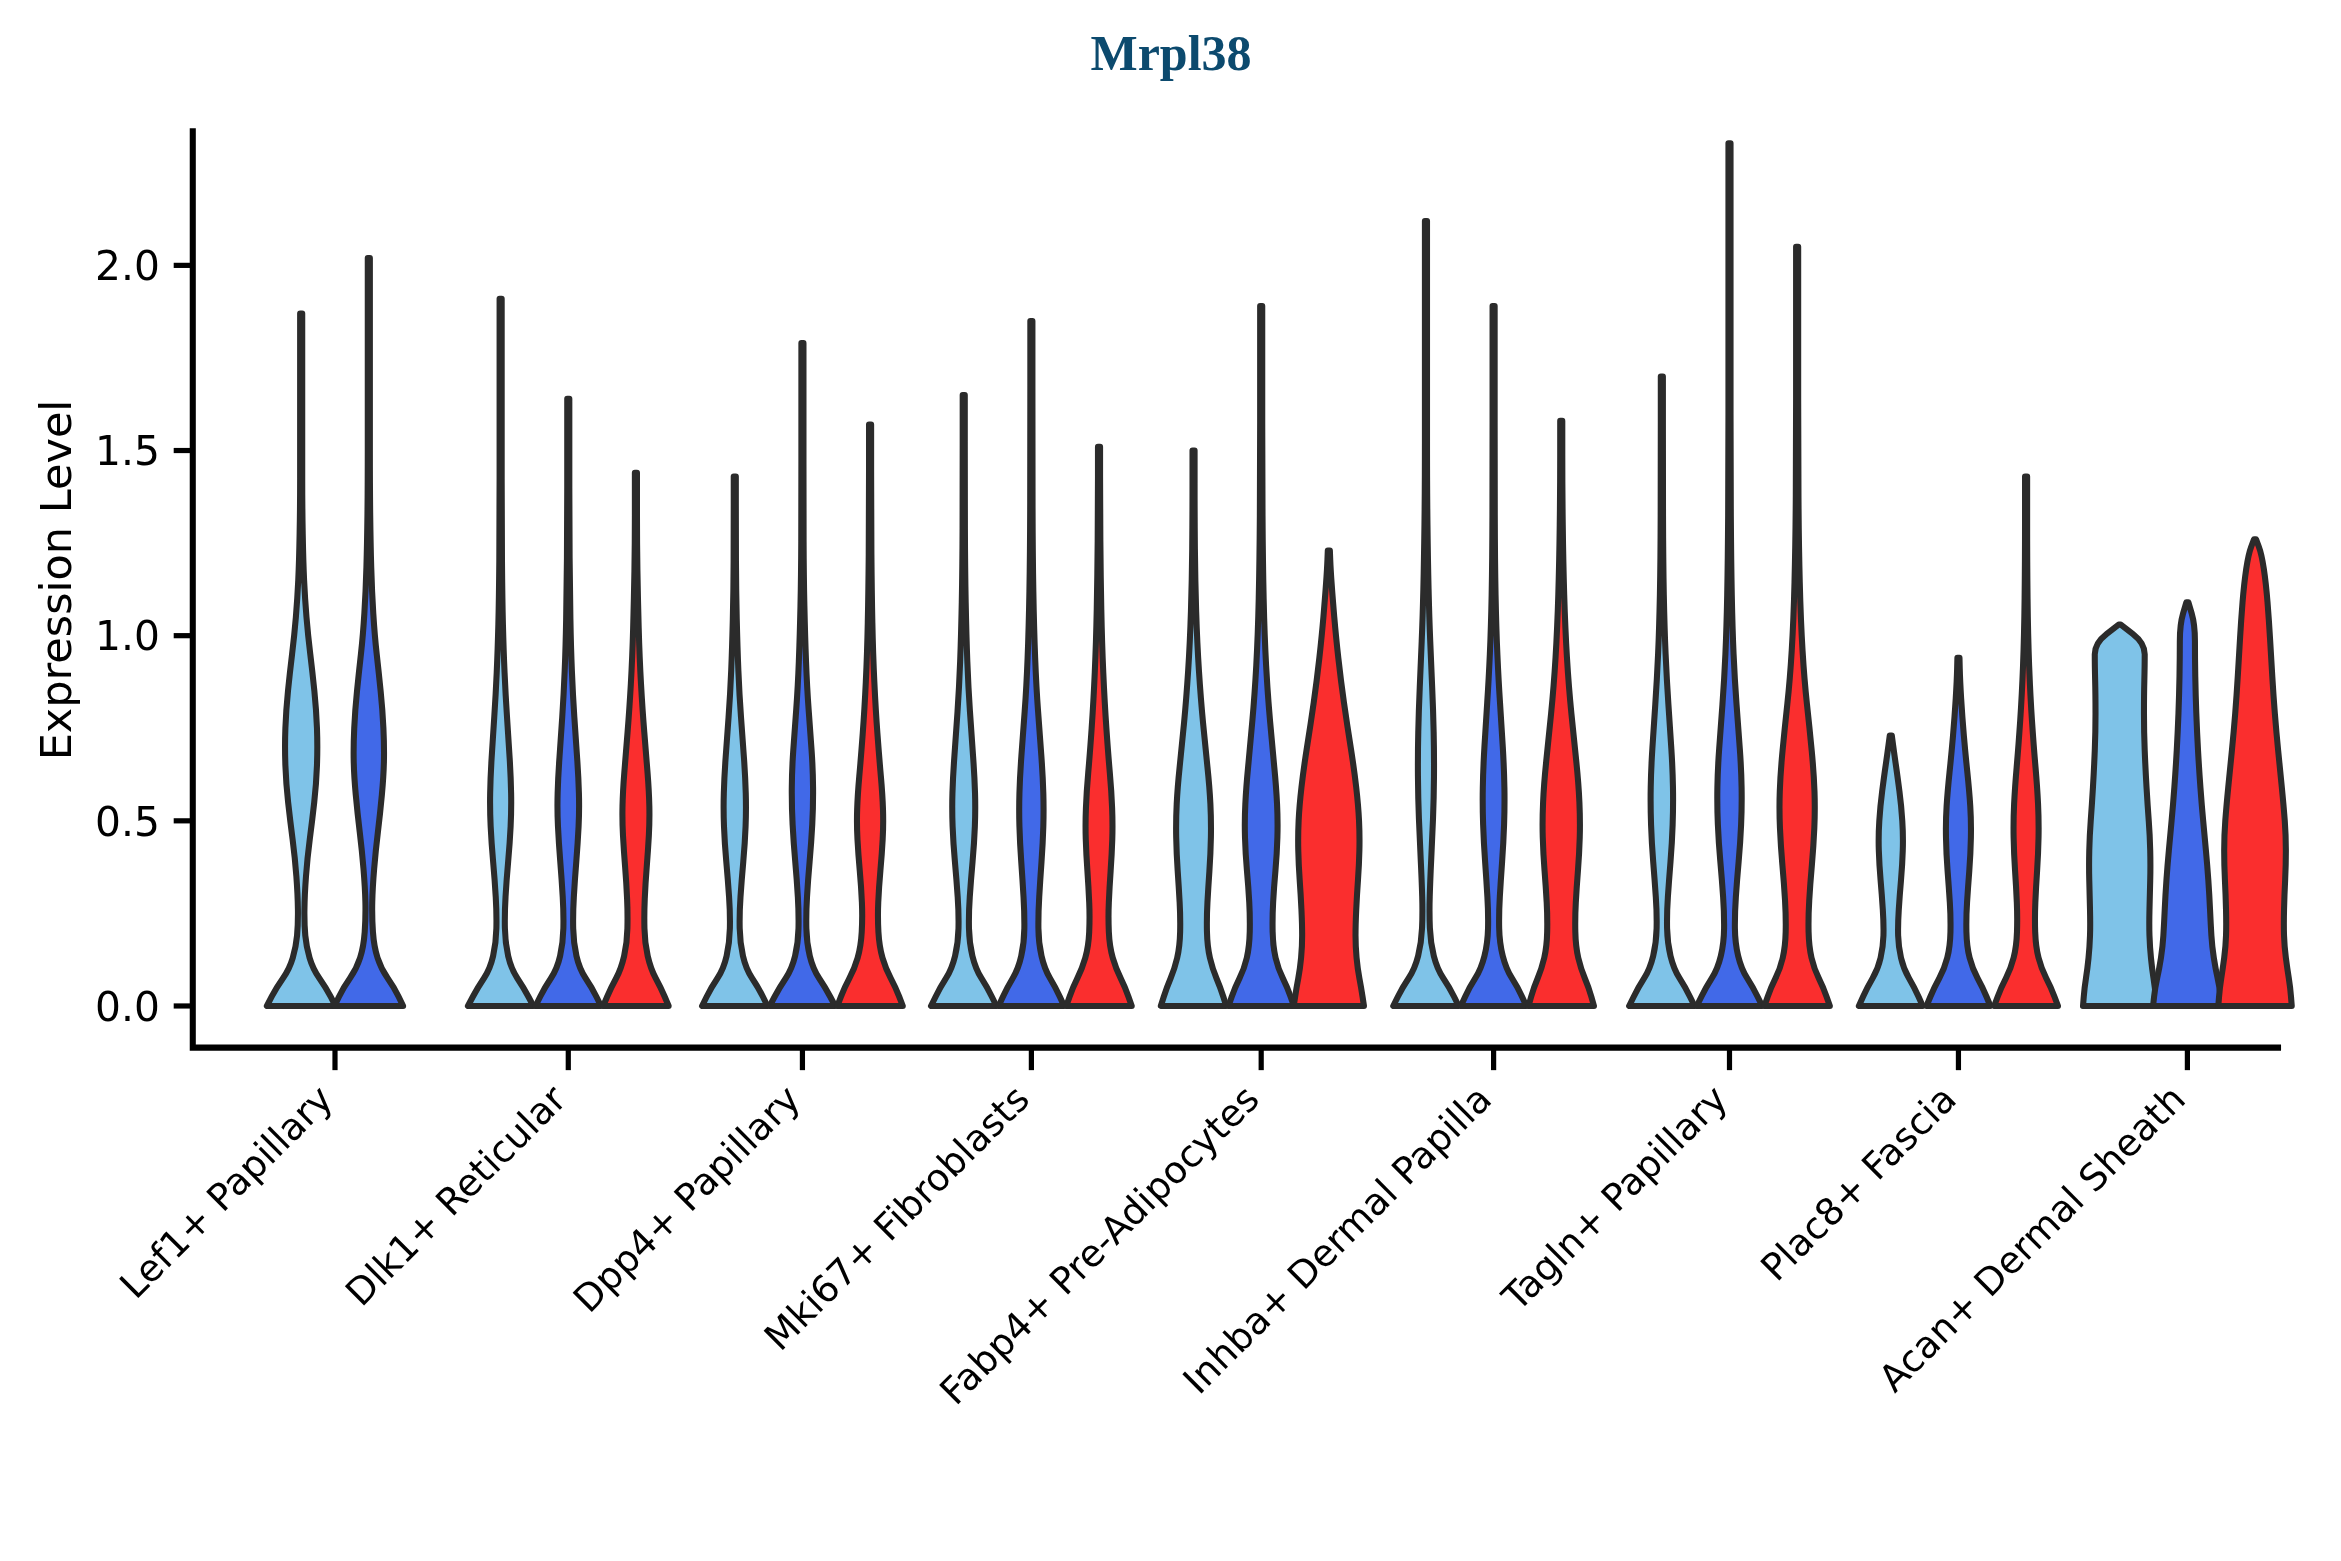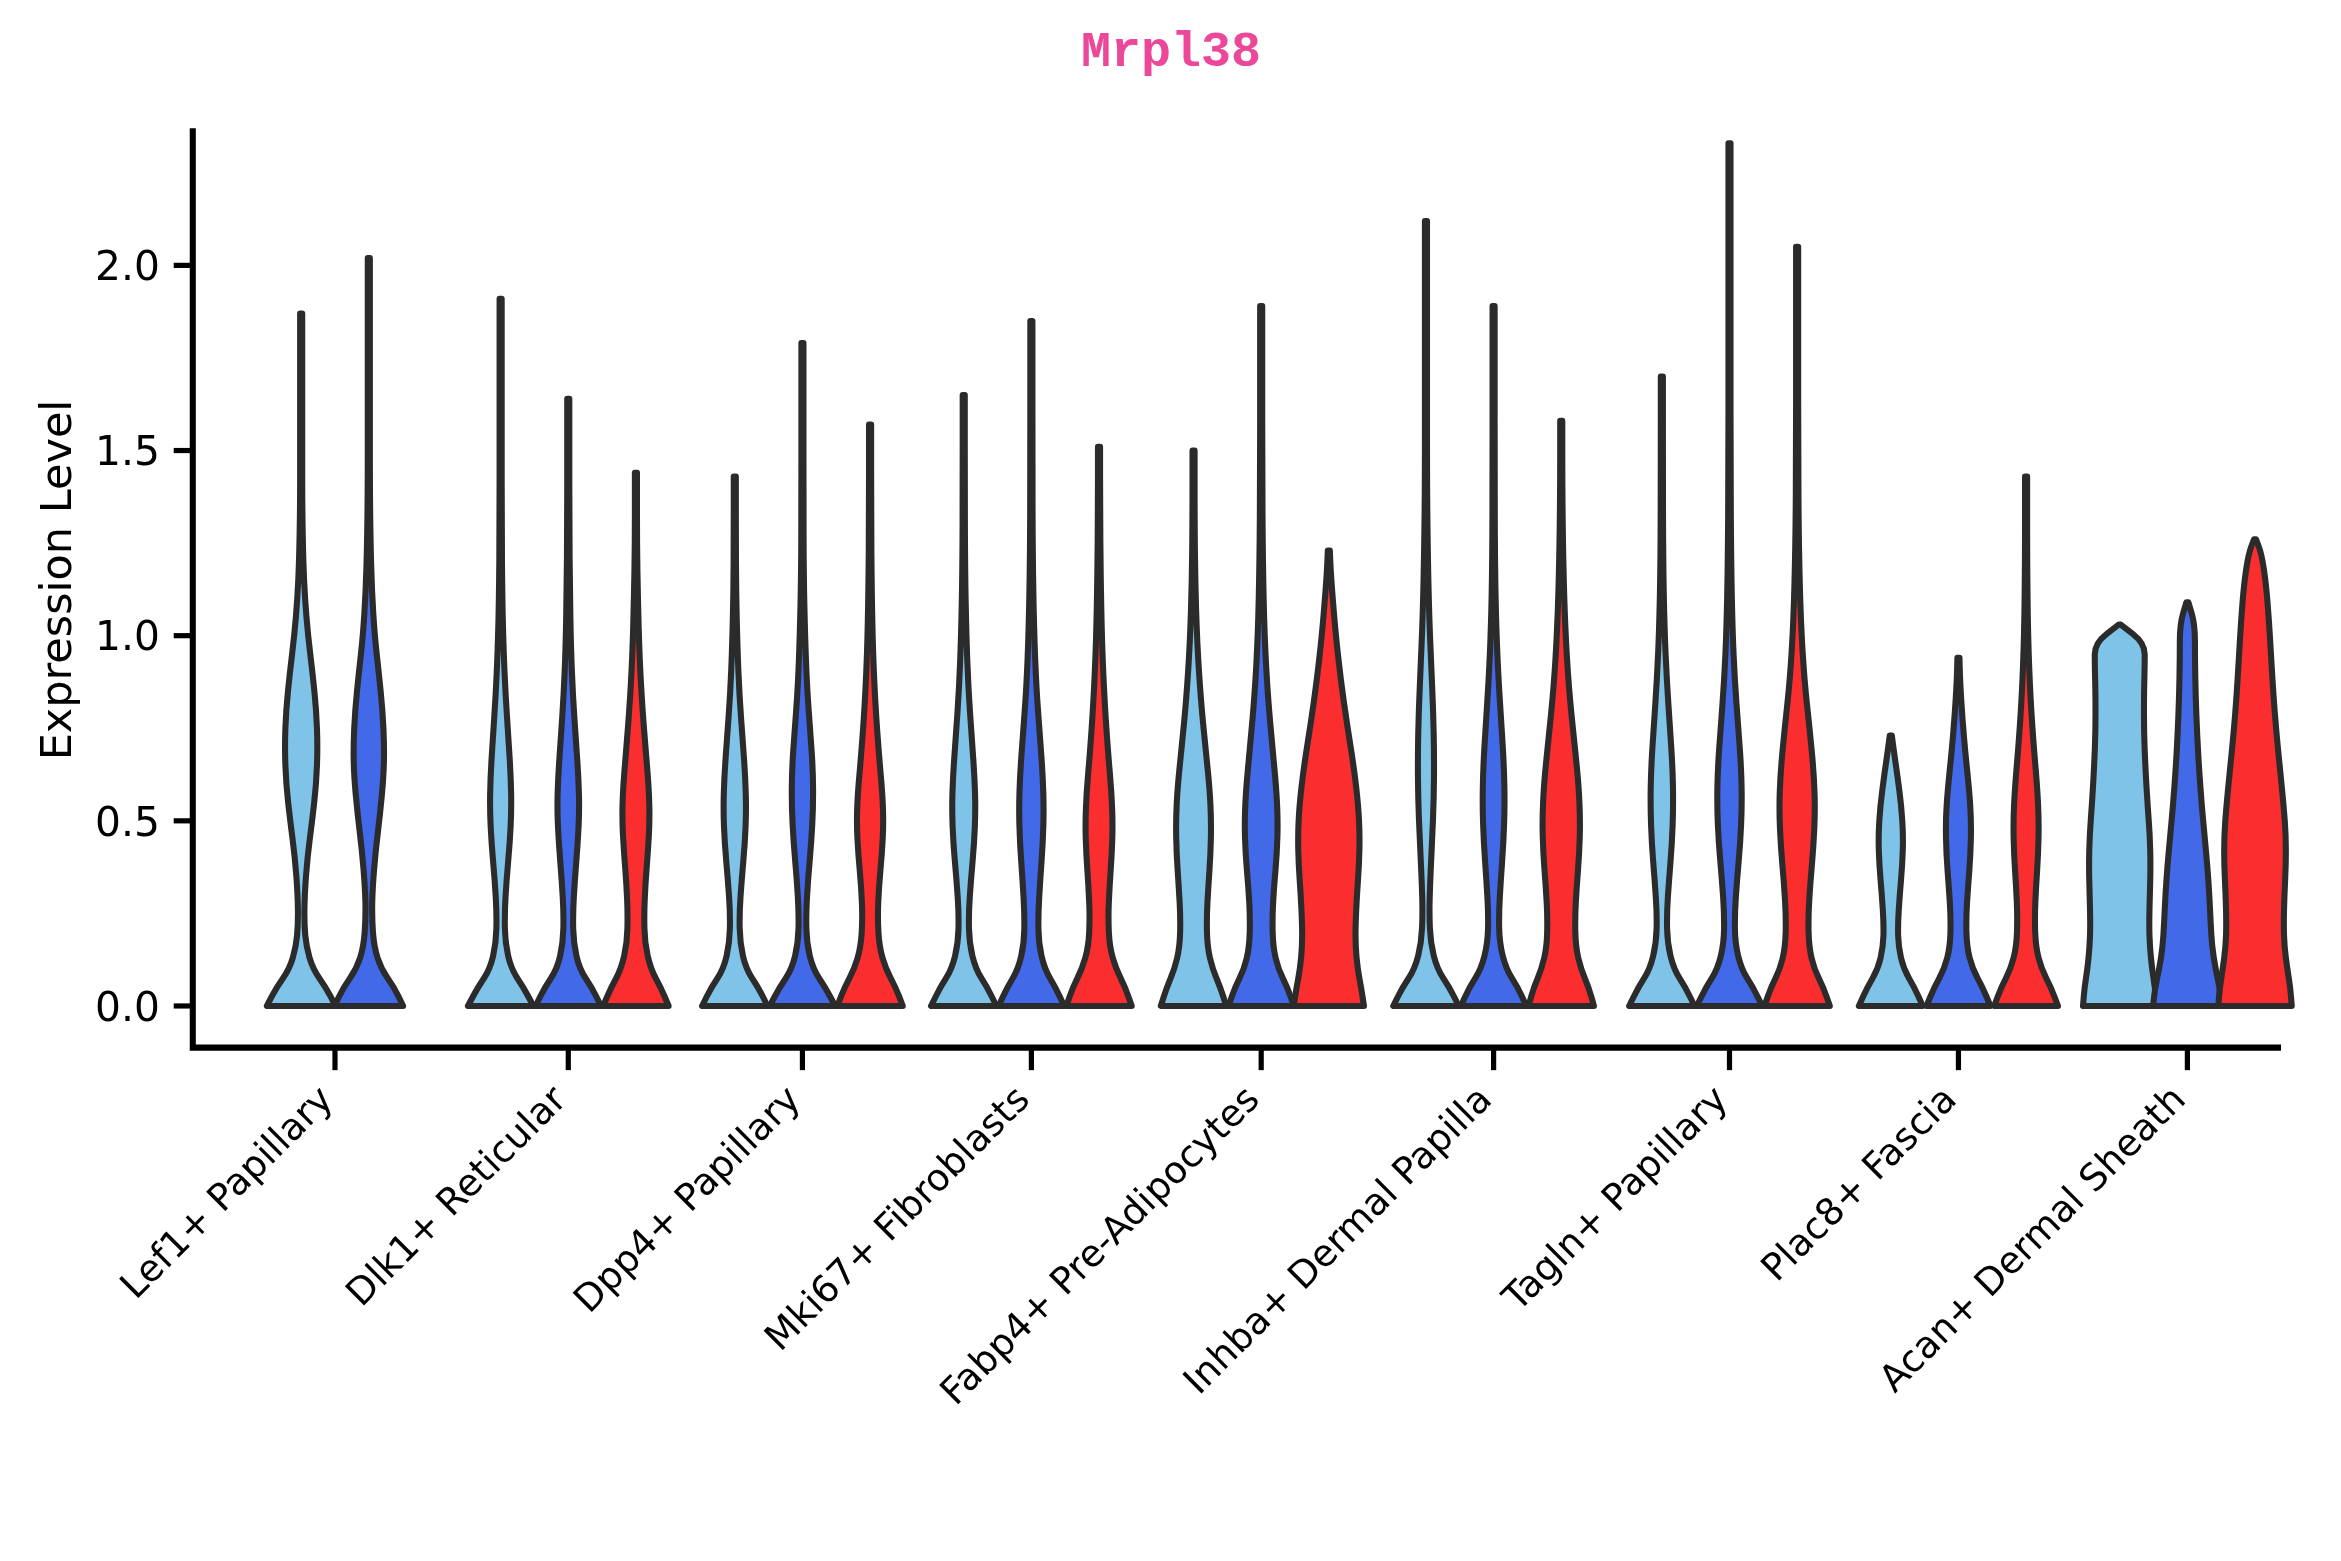--- a/index.html
+++ b/index.html
@@ -11,24 +11,24 @@
   #root {
     position: relative;
     width: 2342px; height: 1561px;
     background: #ffffff;
     font-family: "DejaVu Sans", sans-serif;
   }
   #chart-title {
     position: absolute;
     top: 24px; left: 0; width: 2342px;
     text-align: center;
-    font-family: Liberation Mono, monospace;
+    font-family: Liberation Serif, serif;
     font-size: 50px;
     font-weight: bold;
-    color: #ec4899;
+    color: #0c4a6e;
     letter-spacing: 0px;
   }
   #ylabel {
     position: absolute;
     left: -170px;
     top: 555px;
     width: 451px;
     text-align: center;
     transform: rotate(-90deg);
     font-family: "DejaVu Sans", sans-serif;

